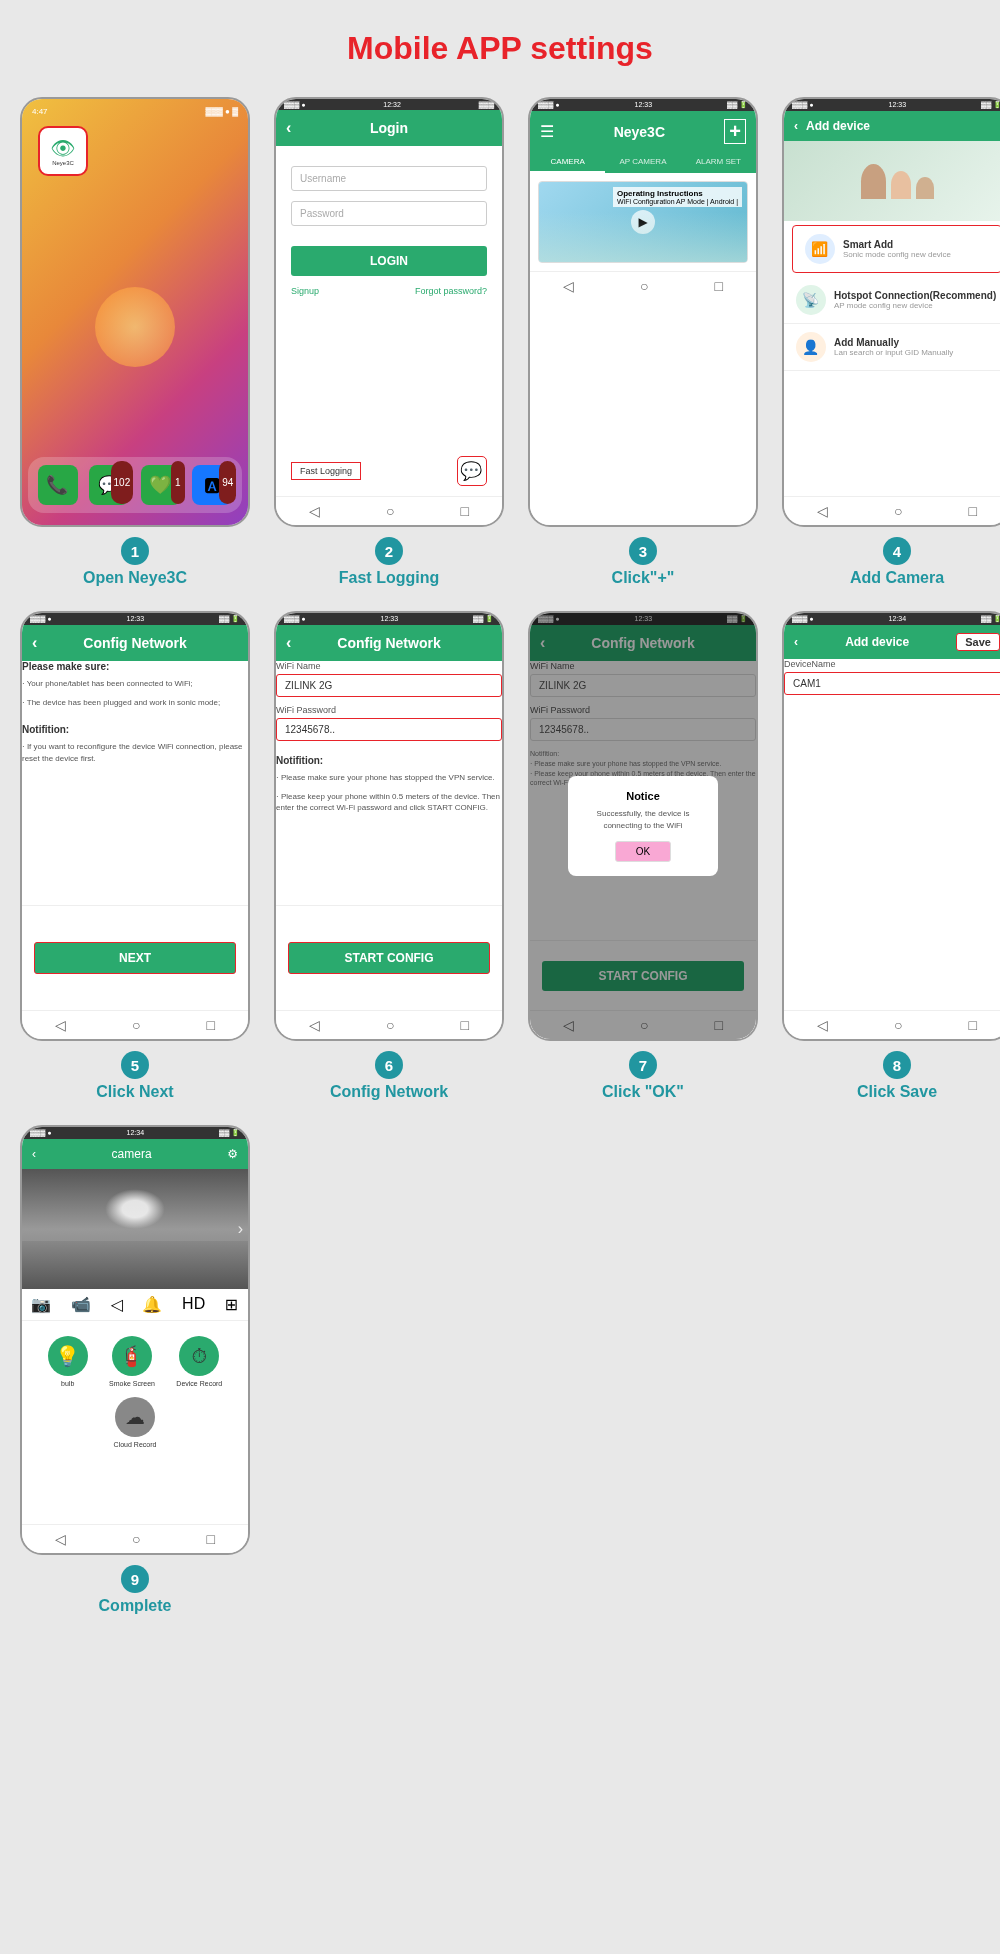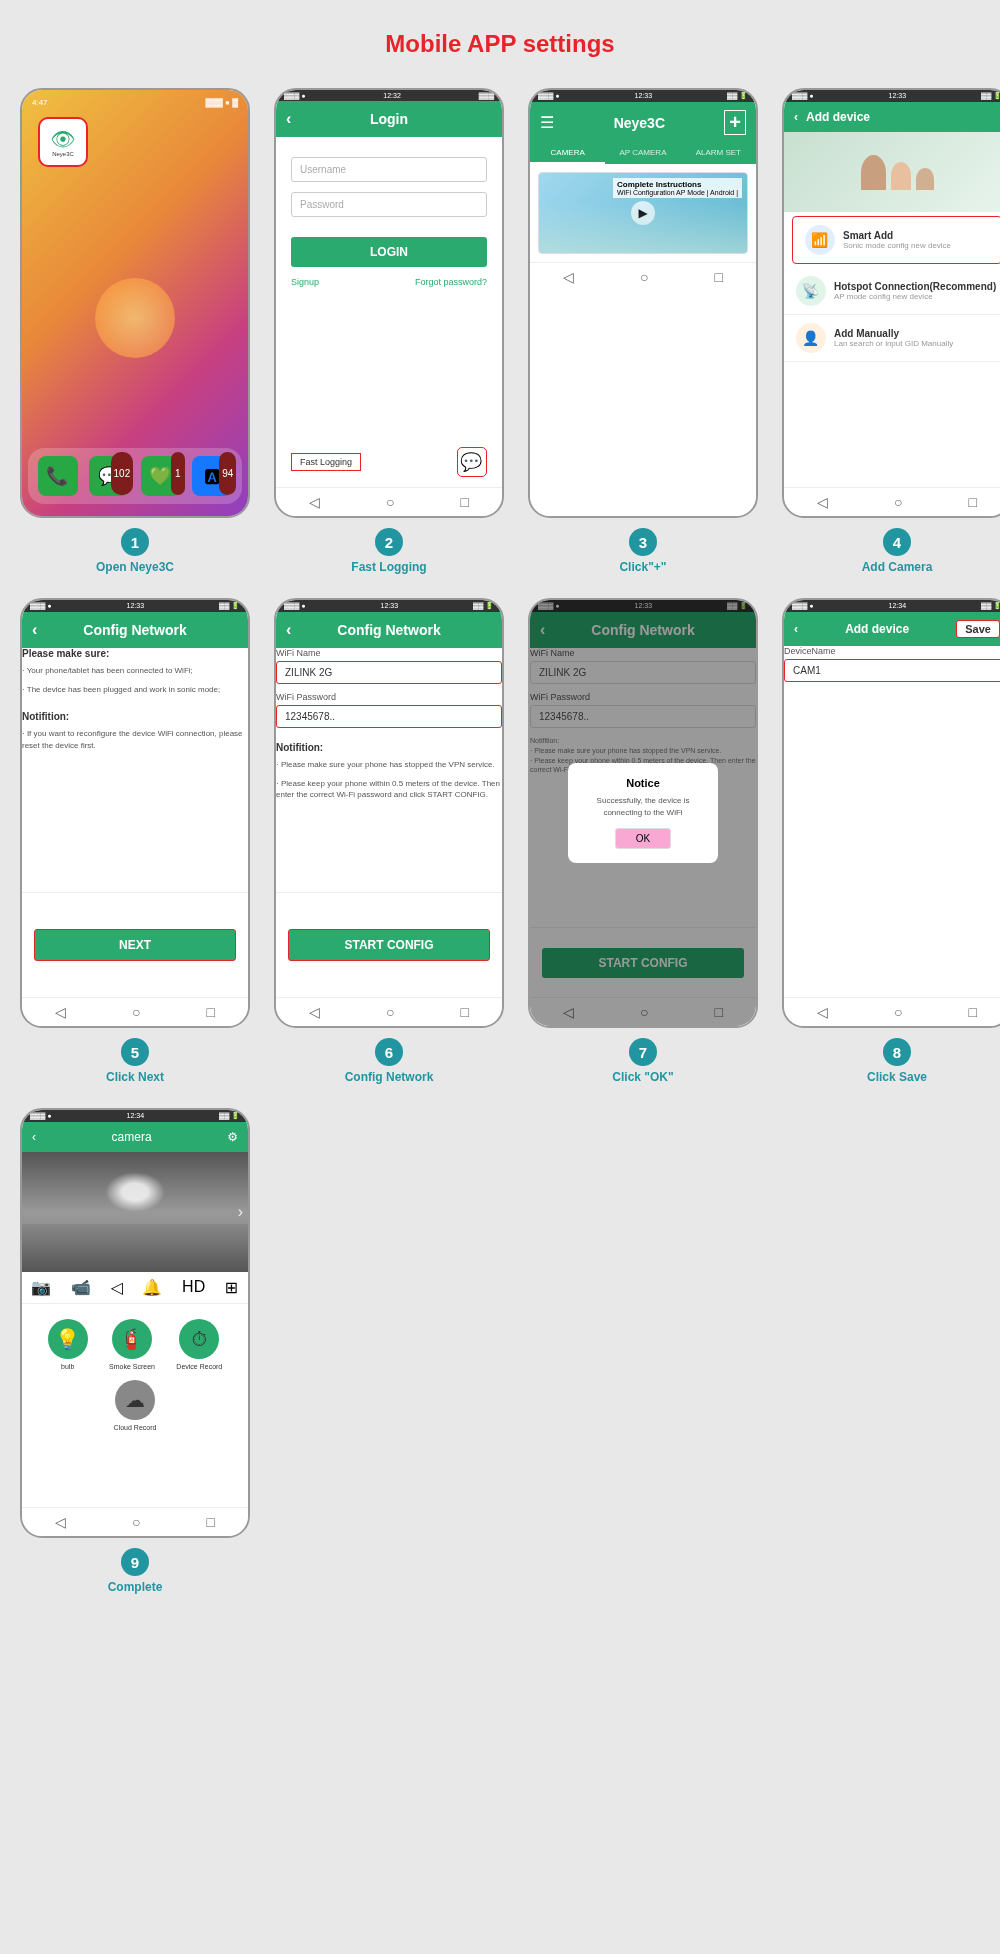--- a/index.html
+++ b/index.html
@@ -6,21 +6,21 @@
     body {
       background: #e8e8e8;
       font-family: Arial, sans-serif;
       width: 1000px;
       min-height: 1954px;
       padding: 30px 20px;
     }
     .page-title {
       text-align: center;
       color: #e8232a;
-      font-size: 24px;
+      font-size: 32px;
       font-weight: bold;
       margin-bottom: 30px;
     }
     .grid {
       display: grid;
       grid-template-columns: repeat(4, 1fr);
       gap: 24px;
       max-width: 960px;
       margin: 12px auto;
     }
@@ -53,21 +53,21 @@
       background: #2196a0;
       color: #fff;
       display: flex;
       align-items: center;
       justify-content: center;
       font-size: 15px;
       font-weight: bold;
     }
     .step-text {
       color: #2196a0;
-      font-size: 12px;
+      font-size: 16px;
       font-weight: bold;
     }
 
     
     .screen1 {
       background: linear-gradient(135deg, #f0c040 0%, #e8883a 40%, #c84080 70%, #9040c0 100%);
       width: 100%;
       height: 100%;
       display: flex;
       flex-direction: column;
@@ -648,21 +648,21 @@
           <span class="plus-btn" style="border:1.5px solid #fff; padding:0 4px;">+</span>
         </div>
         <div class="tab-bar">
           <div class="tab-item active">CAMERA</div>
           <div class="tab-item">AP CAMERA</div>
           <div class="tab-item">ALARM SET</div>
         </div>
         <div class="instruction-card">
           <div class="instr-img">
             <div class="instr-text">
-              <div style="font-weight:bold; font-size:8px;">Complete Instructions</div>
+              <div style="font-weight:bold; font-size:8px;">Operating Instructions</div>
               <div style="font-size:7px;">WiFi Configuration AP Mode | Android |</div>
             </div>
             <div class="play-btn">▶</div>
 
             <div style="position:absolute; bottom:0; right:0; left:0; height:50px; background:linear-gradient(180deg, transparent, rgba(200,230,220,0.6));"></div>
           </div>
         </div>
         <div class="nav-bar">
           <span class="nav-icon">◁</span>
           <span class="nav-icon">○</span>

